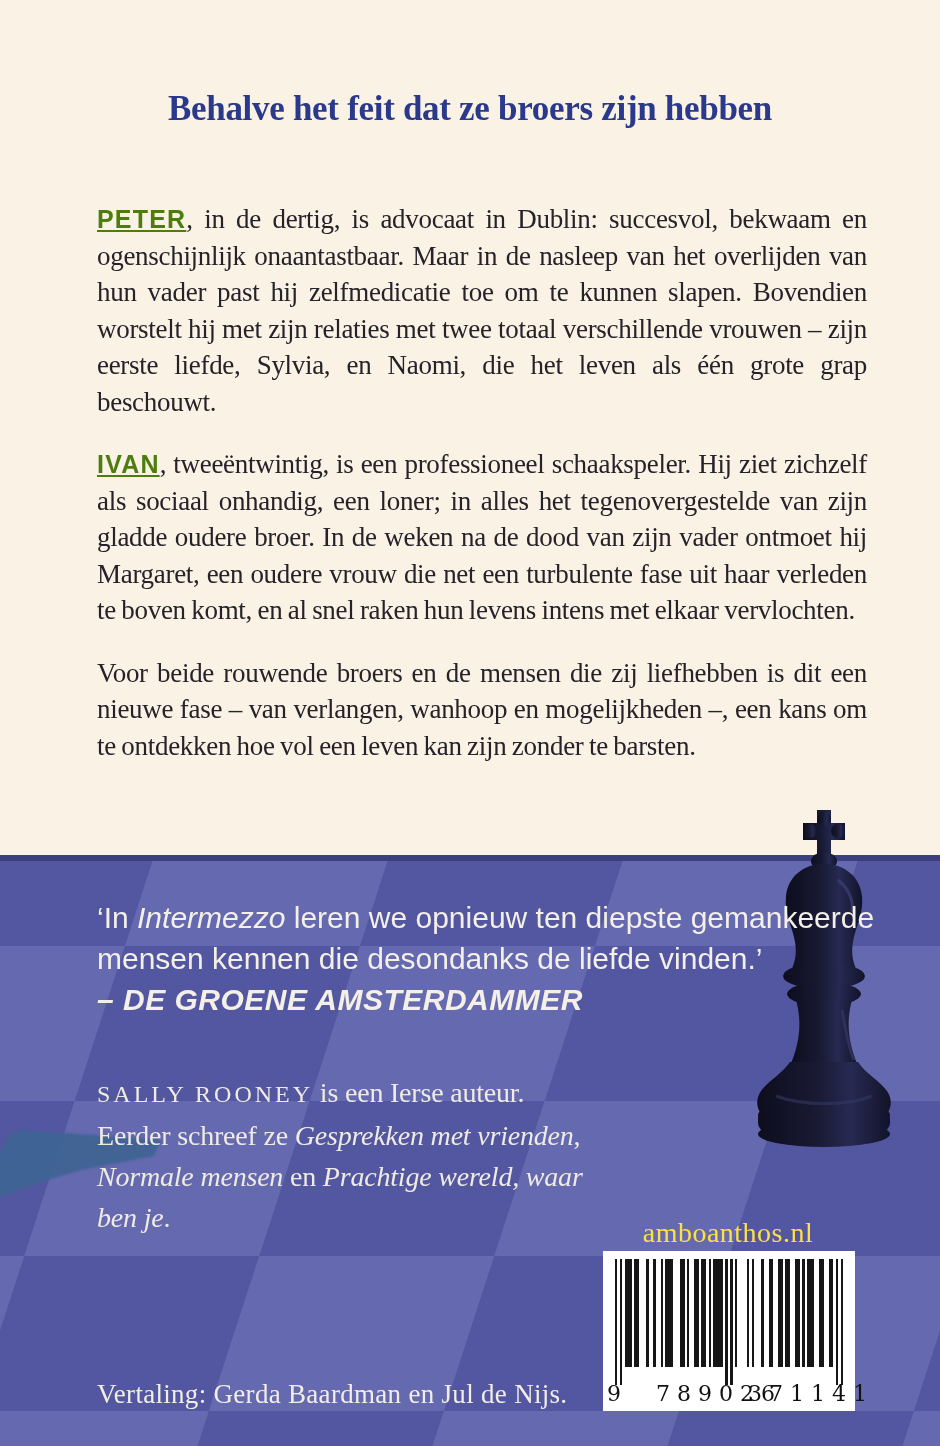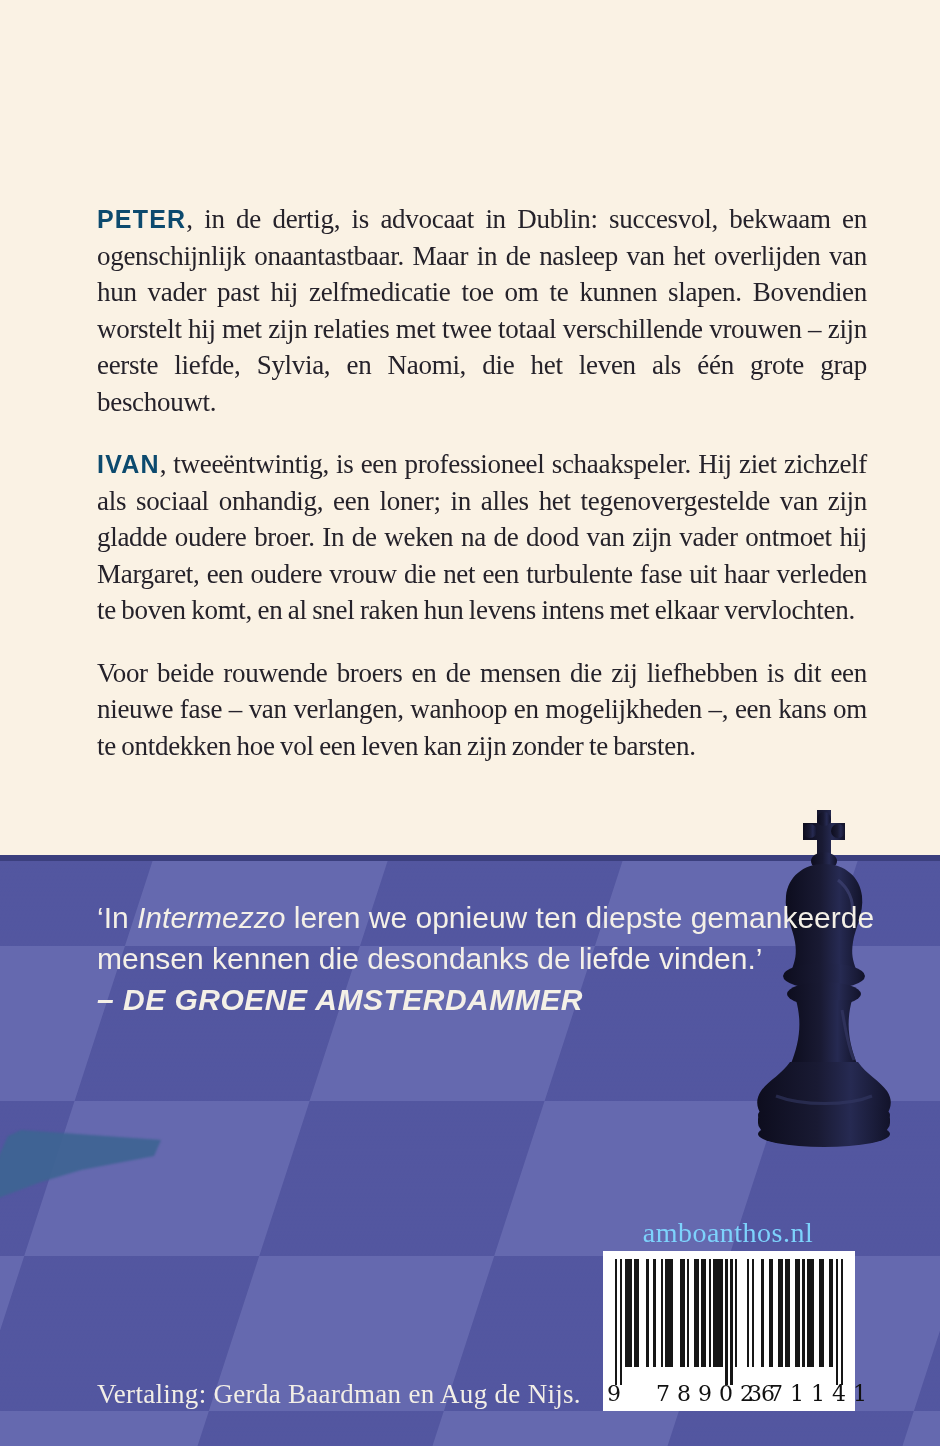--- a/index.html
+++ b/index.html
@@ -17,21 +17,21 @@
     letter-spacing:-0.3px;
   }
   .synopsis{
     position:absolute;top:201px;left:97px;width:770px;
     font-size:27px;line-height:36.5px;color:#25222a;
     text-align:justify;letter-spacing:-0.3px;word-spacing:-1px;
   }
   .synopsis p{margin:0 0 26px 0;}
   .lead{
     font-family:"Liberation Sans",sans-serif;font-weight:bold;
-    color:#0c4a6e;font-size:25px;letter-spacing:1.2px;
+    color:#4d7c0f;font-size:25px;letter-spacing:1.2px;text-decoration:underline;
   }
 
   
   .panel{
     position:absolute;left:0;top:855px;width:940px;height:591px;
     background:#575ba7;overflow:hidden;
     border-top:6px solid #3b3f7e;box-sizing:border-box;
   }
   .checker{
     content:"";position:absolute;left:-20%;top:-12%;width:150%;height:135%;
@@ -55,21 +55,21 @@
   }
   .bio{
     position:absolute;left:97px;top:183px;width:492px;
     font-size:28px;line-height:41px;color:#efebe2;
     letter-spacing:-0.2px;
   }
   .rt-smallcaps{font-size:24px;letter-spacing:3px;}
   .rt-italic{font-style:italic;}
   .website{
     position:absolute;left:592px;top:356px;width:272px;
-    text-align:center;font-size:28px;color:#7dd3fc;letter-spacing:0.5px;
+    text-align:center;font-size:28px;color:#fde047;letter-spacing:0.5px;
   }
   .translation{
     position:absolute;left:97px;top:518px;
     font-size:27px;color:#f2eee6;letter-spacing:0.3px;
   }
 
   
   .barcode{
     position:absolute;left:603px;top:390px;width:252px;height:160px;
     background:#ffffff;
@@ -86,20 +86,21 @@
 
   
   .king{position:absolute;left:742px;top:810px;width:165px;height:340px;z-index:3;}
   .king-shadow{position:absolute;left:478px;top:1112px;width:432px;height:170px;z-index:2;filter:blur(1px);}
   .panel-content{position:absolute;inset:0;z-index:4;}
 </style>
 </head>
 <body>
 
 <div class="tagline">
+  <div>Behalve het feit dat ze broers zijn hebben</div>
 </div>
 
 <div class="synopsis">
   <p><span class="lead">PETER</span><span>, in de dertig, is advocaat in Dublin: succesvol, bekwaam en ogenschijnlijk onaantastbaar. Maar in de nasleep van het overlijden van hun vader past hij zelfmedicatie toe om te kunnen slapen. Bovendien worstelt hij met zijn relaties met twee totaal verschillende vrouwen – zijn eerste liefde, Sylvia, en Naomi, die het leven als één grote grap beschouwt.</span></p>
   <p><span class="lead">IVAN</span><span>, tweeëntwintig, is een professioneel schaakspeler. Hij ziet zichzelf als sociaal onhandig, een loner; in alles het tegenovergestelde van zijn gladde oudere broer. In de weken na de dood van zijn vader ontmoet hij Margaret, een oudere vrouw die net een turbulente fase uit haar verleden te boven komt, en al snel raken hun levens intens met elkaar vervlochten.</span></p>
   <p><span>Voor beide rouwende broers en de mensen die zij liefhebben is dit een nieuwe fase – van verlangen, wanhoop en mogelijkheden –, een kans om te ontdekken hoe vol een leven kan zijn zonder te barsten.</span></p>
 </div>
 
 <div class="panel">
   <div class="checker"></div>
@@ -109,20 +110,21 @@
     <path fill="#3e6493" fill-opacity="0.85" d="M84,158 L66,150 L52,156 L58,142 L84,132 L100,140 Z"></path>
   </svg>
 
   <div class="panel-content">
 
     <div class="quote">
       <div><span>‘In </span><span class="it">Intermezzo</span><span> leren we opnieuw ten diepste gemankeerde mensen kennen die desondanks de liefde vinden.’</span></div>
       <div class="attribution">– DE GROENE AMSTERDAMMER</div>
     </div>
 
+    <p class="bio"><span class="rt-smallcaps">SALLY ROONEY</span><span class="rt-normal"> is een Ierse auteur. Eerder schreef ze </span><span class="rt-italic">Gesprekken met vrienden</span><span class="rt-normal">, </span><span class="rt-italic">Normale mensen</span><span class="rt-normal"> en </span><span class="rt-italic">Prachtige wereld, waar ben je</span><span class="rt-normal">.</span></p>
 
     <div class="website">amboanthos.nl</div>
 
     <div class="barcode">
       <div class="bars">
           <span style="left: 0px; width: 2.4px; height: 126px;"></span>
           <span style="left: 4.8px; width: 2.4px; height: 126px;"></span>
           <span style="left: 9.6px; width: 7.2px; height: 108px;"></span>
           <span style="left: 19.2px; width: 4.8px; height: 108px;"></span>
           <span style="left: 31.2px; width: 2.4px; height: 108px;"></span>
@@ -152,21 +154,21 @@
           <span style="left: 220.8px; width: 2.4px; height: 126px;"></span>
           <span style="left: 225.6px; width: 2.4px; height: 126px;"></span>
         </div>
       <div class="bc-digits">
         <span class="d-first">9</span>
         <span class="d-left">789026</span>
         <span class="d-right">371141</span>
       </div>
     </div>
 
-    <div class="translation">Vertaling: Gerda Baardman en Aug de Nijs.</div>
+    <div class="translation">Vertaling: Gerda Baardman en Jul de Nijs.</div>
   </div>
 </div>
 
 <svg class="king" viewBox="0 0 165 340">
   <defs>
     <linearGradient id="kg" x1="0" y1="0" x2="1" y2="0">
       <stop offset="0" stop-color="#0d0d1e"></stop>
       <stop offset="0.45" stop-color="#191a33"></stop>
       <stop offset="0.7" stop-color="#262a52"></stop>
       <stop offset="1" stop-color="#12132a"></stop>

